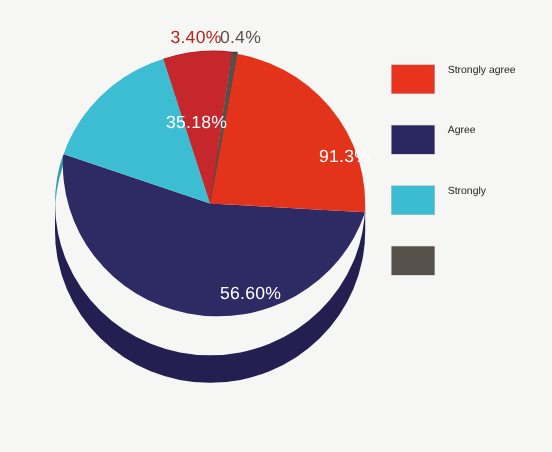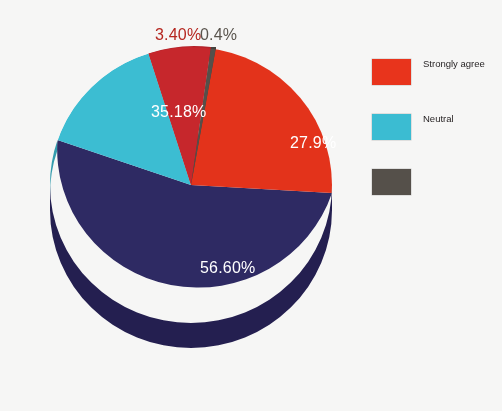--- a/index.html
+++ b/index.html
@@ -47,21 +47,21 @@
   }
   .pct-27 { left: 250px; top: 134px; }
   .pct-56 { left: 160px; top: 259px; }
   .pct-11 { left: 111px; top: 103px; }
   .pct-34 { left: 115px; top: 26px; color: #b5261f; }
   .pct-04 { left: 160px; top: 26px; color: #5a554e; text-align: right; }
 
   
   .legend {
     position: absolute;
-    left: 372px;
+    left: 356px;
     top: 57px;
     width: 126px;
   }
   .legend-item {
     display: flex;
     align-items: flex-start;
     height: 55px;
   }
   .swatch {
     width: 39px;
@@ -120,38 +120,42 @@
         <path fill="#e3331b" d="M 191 185 L 216 47 A 141 138 0 0 1 332 193 Z"></path>
 
         <path fill="#3cbdd2" d="M 191 185 L 57.5 140 A 141 138 0 0 1 148.5 53.5 Z"></path>
 
         <path fill="#c6272c" d="M 191 185 L 148.5 53.5 A 141 138 0 0 1 211 47 Z"></path>
 
         <path fill="#55504a" d="M 191 185 L 211 47 L 216 47 Z"></path>
       </g>
     </svg>
 
-    <div class="pct inside pct-27" style="color: rgb(255, 255, 255);">27.9%</div>
+    <div class="pct inside pct-27" style="color: rgb(255, 255, 255);">91.3%</div>
     <div class="pct inside pct-56" style="color: rgb(255, 255, 255);">56.60%</div>
     <div class="pct inside pct-11" style="color: rgb(255, 255, 255);">35.18%</div>
     <div class="pct pct-34" style="color: rgb(181, 38, 31);">3.40%</div>
     <div class="pct pct-04" style="color: rgb(90, 85, 78);">0.4%</div>
   </div>
 
   <div class="legend">
 
     <div class="legend-item">
       <span class="swatch" style="background-color: rgb(232, 52, 28);"></span>
       <span class="legend-label">Strongly agree</span>
     </div>
 
+    <div class="legend-item">
+      <span class="swatch" style="background-color: rgb(43, 39, 96);"></span>
+      <span class="legend-label">Agree</span>
+    </div>
 
     <div class="legend-item">
       <span class="swatch" style="background-color: rgb(59, 188, 210);"></span>
-      <span class="legend-label">Neutral</span>
+      <span class="legend-label">Strongly</span>
     </div>
 
 
     <div class="legend-item">
       <span class="swatch" style="background-color: rgb(85, 80, 74);"></span>
     </div>
 
   </div>
 </div>
 

